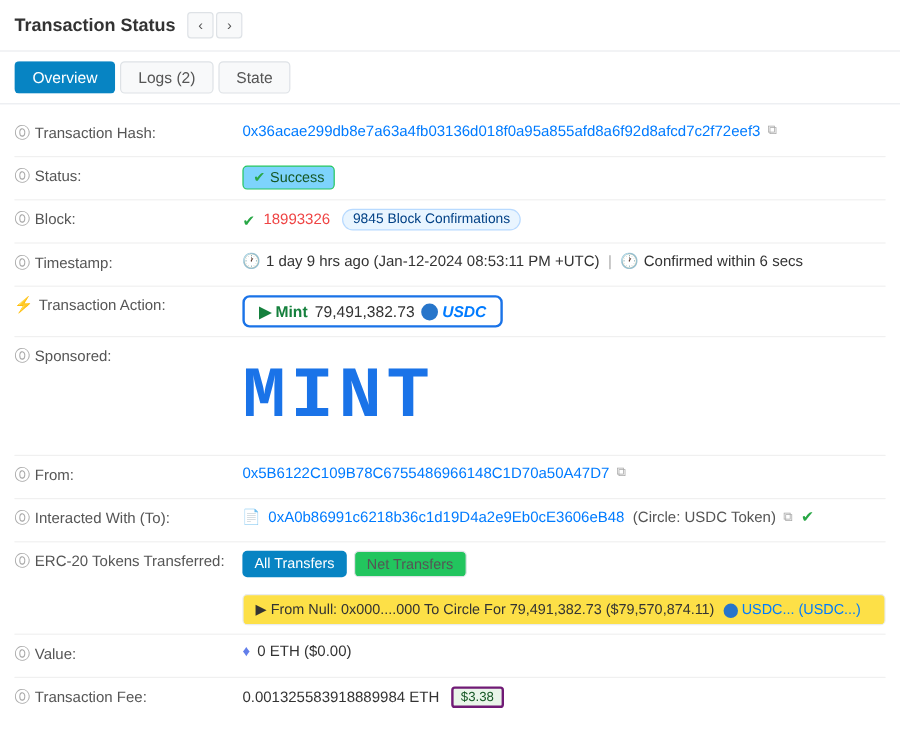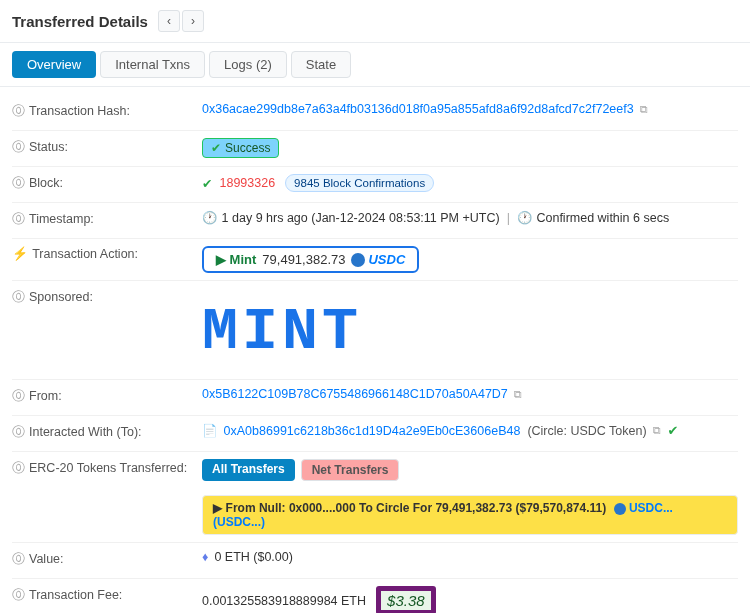--- a/index.html
+++ b/index.html
@@ -30,47 +30,46 @@
     .confirm-badge { background: #e9f5ff; border: 1px solid #b8daff; color: #004085; padding: 2px 8px; border-radius: 10px; font-size: 11.5px; margin-left: 6px; }
 
     .mint-box { border: 2px solid #1a73e8; border-radius: 6px; padding: 4px 12px; display: inline-flex; align-items: center; gap: 6px; font-size: 13px; }
     .mint-arrow { color: #15803d; font-weight: bold; }
     .usdc-badge { display: inline-flex; align-items: center; gap: 3px; color: #007bff; font-weight: 600; font-style: italic; }
     .usdc-circle { width: 14px; height: 14px; background: #2775ca; border-radius: 50%; display: inline-block; }
 
     .mint-big { font-size: 60px; font-weight: bold; color: #1a73e8; letter-spacing: 4px; padding: 10px 0 6px 0; font-family: Liberation Mono, monospace; }
 
     .erc20-badge { background: #0784c3; color: #fff; padding: 3px 10px; border-radius: 4px; font-size: 12px; cursor: pointer; }
-    .erc20-badge2 { background: #fca5a5; color: #555; border: 1px solid #dee2e6; padding: 3px 10px; border-radius: 4px; font-size: 12px; cursor: pointer; }
+    .erc20-badge2 { background: #22c55e; color: #555; border: 1px solid #dee2e6; padding: 3px 10px; border-radius: 4px; font-size: 12px; cursor: pointer; }
 
     .transfer-row { background: #fde047; border: 1px solid #e9ecef; border-radius: 4px; padding: 5px 10px; margin-top: 4px; font-size: 12px; width: 100%; }
 
     .eth-icon { color: #627eea; margin-right: 2px; }
-    .fee-badge { background: #e9f5e9; border: 5px solid #701a75; color: #155724; padding: 1px 6px; border-radius: 3px; font-size: 15px; margin-left: 6px; font-style: italic; }
+    .fee-badge { background: #e9f5e9; border: 2px solid #701a75; color: #155724; padding: 1px 6px; border-radius: 3px; font-size: 11px; margin-left: 6px; }
 
     .copy-icon { color: #aaa; cursor: pointer; font-size: 11px; margin-left: 2px; }
     .verified-icon { color: #28a745; font-size: 13px; margin-left: 3px; }
 
     .lightning-icon { color: #f4a300; }
     .clock-icon { color: #aaa; }
   </style>
 </head>
 <body>
 
 <div>
 
   <div class="header">
-    <span class="header-title">Transferred Details</span>
+    <span class="header-title">Transaction Status</span>
     <button class="nav-btn">‹</button>
     <button class="nav-btn">›</button>
   </div>
 
   <div class="tabs">
     <div class="tab active">Overview</div>
-    <div class="tab inactive">Internal Txns</div>
     <div class="tab inactive">Logs (2)</div>
     <div class="tab inactive">State</div>
   </div>
 
   <div class="content">
 
     <div class="row">
       <div class="label">
         <span class="label-icon">⓪</span>
         <span>Transaction Hash:</span>
@@ -168,21 +167,21 @@
         <span class="verified-icon">✔</span>
       </div>
     </div>
 
     <div class="row" style="flex-direction:column; align-items:flex-start;">
       <div style="display:flex; width:100%; align-items:flex-start;">
         <div class="label">
           <span class="label-icon">⓪</span>
           <span>ERC-20 Tokens Transferred:</span>
         </div>
-        <div class="value" style="flex-direction:column; align-items:flex-start;font-weight:bold;">
+        <div class="value" style="flex-direction:column; align-items:flex-start;">
           <div style="display:flex; gap:6px; margin-bottom:6px;">
             <span class="erc20-badge">All Transfers</span>
             <span class="erc20-badge2">Net Transfers</span>
           </div>
           <div class="transfer-row">
             <span>▶ From Null: 0x000....000 To Circle For 79,491,382.73 ($79,570,874.11)</span>
             <span class="usdc-circle" style="width:12px;height:12px;display:inline-block;vertical-align:middle;margin-left:4px;"></span>
             <span class="link">USDC... (USDC...)</span>
           </div>
         </div>

